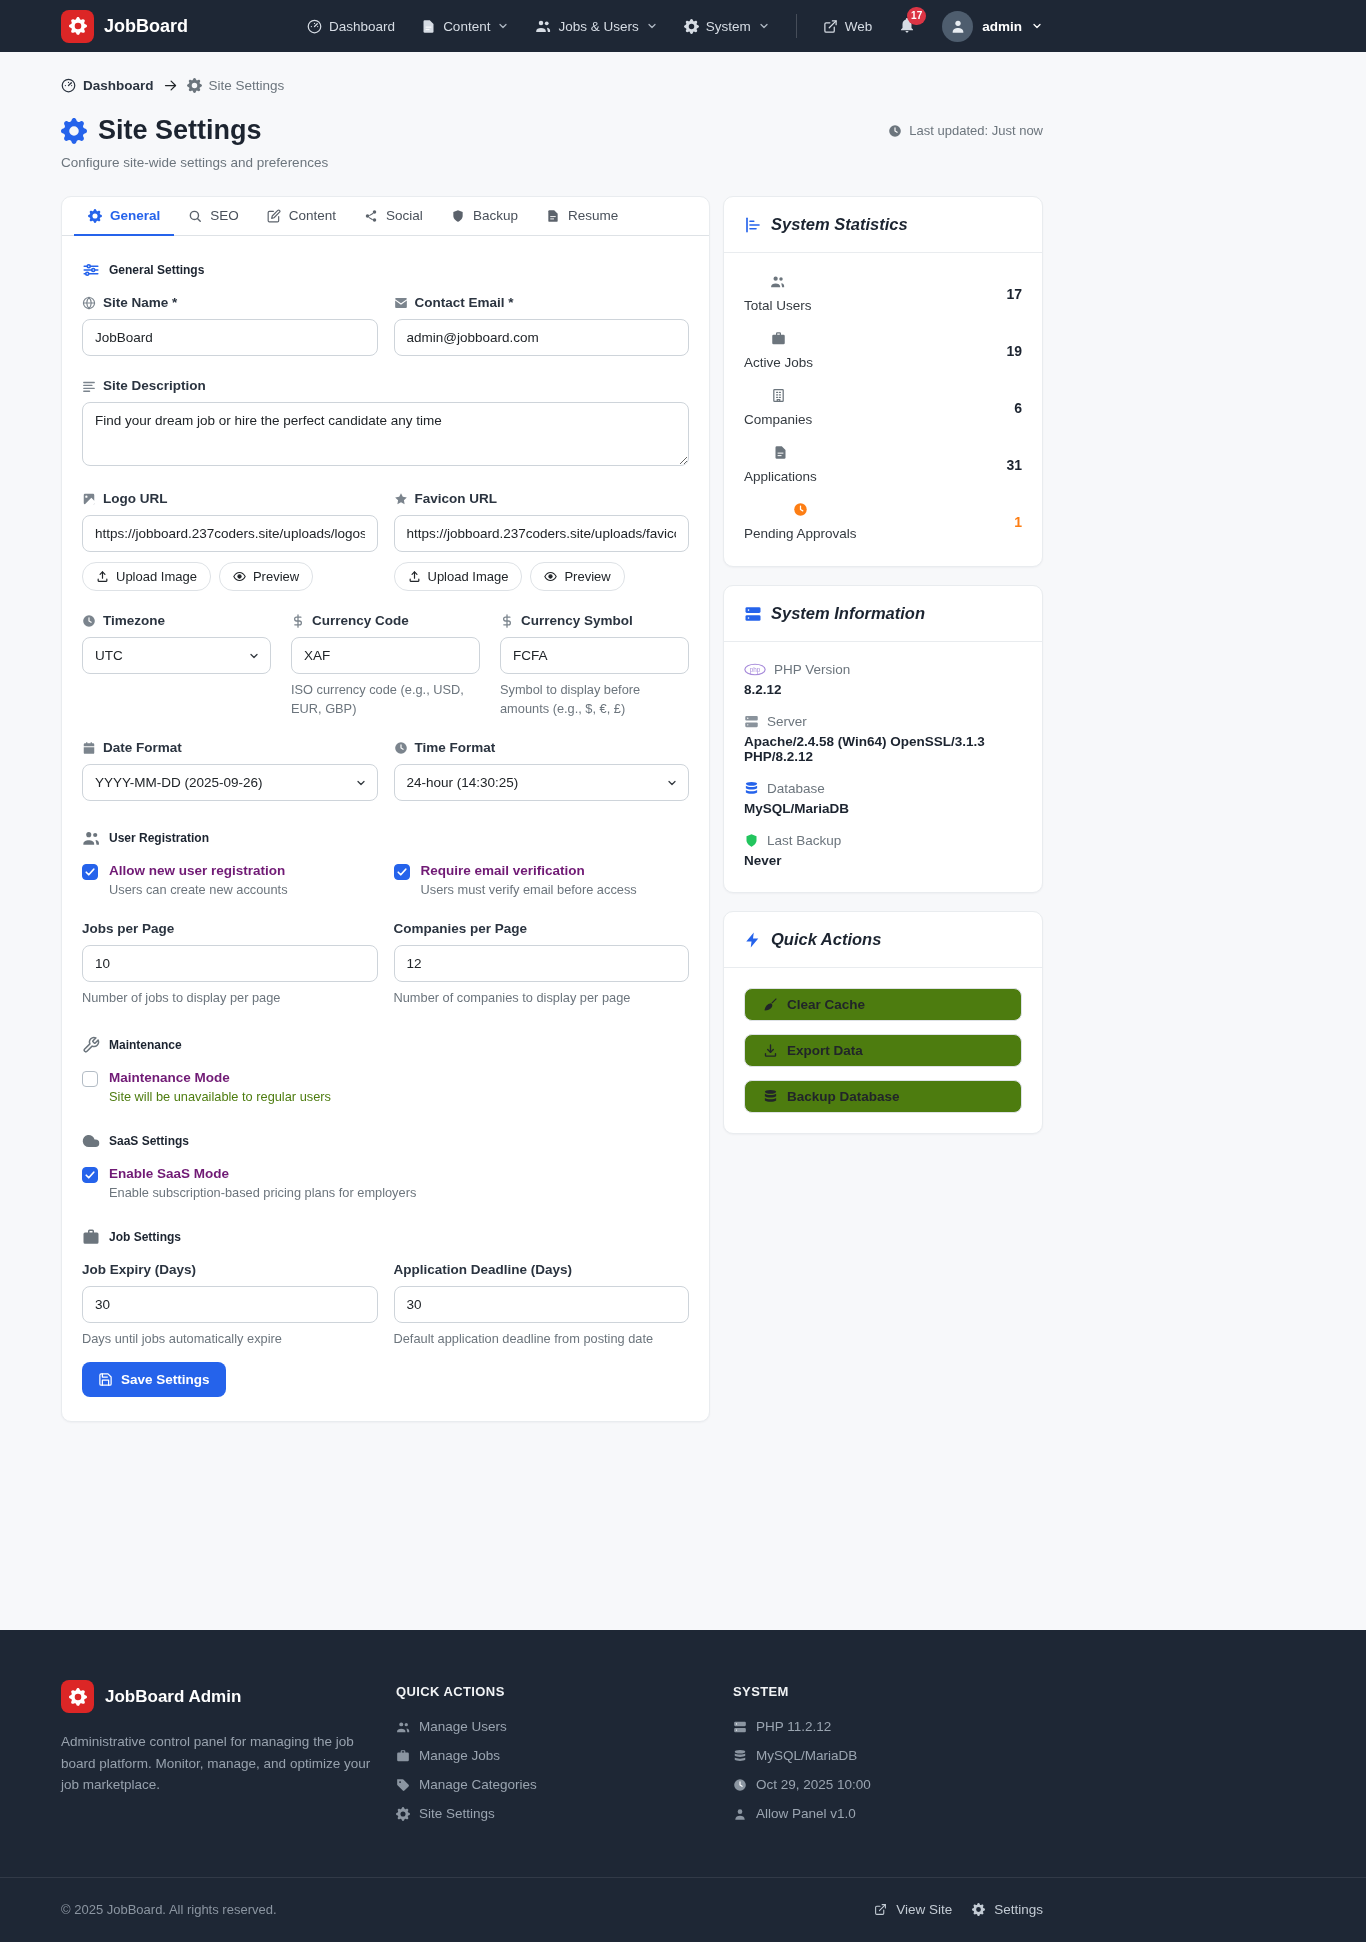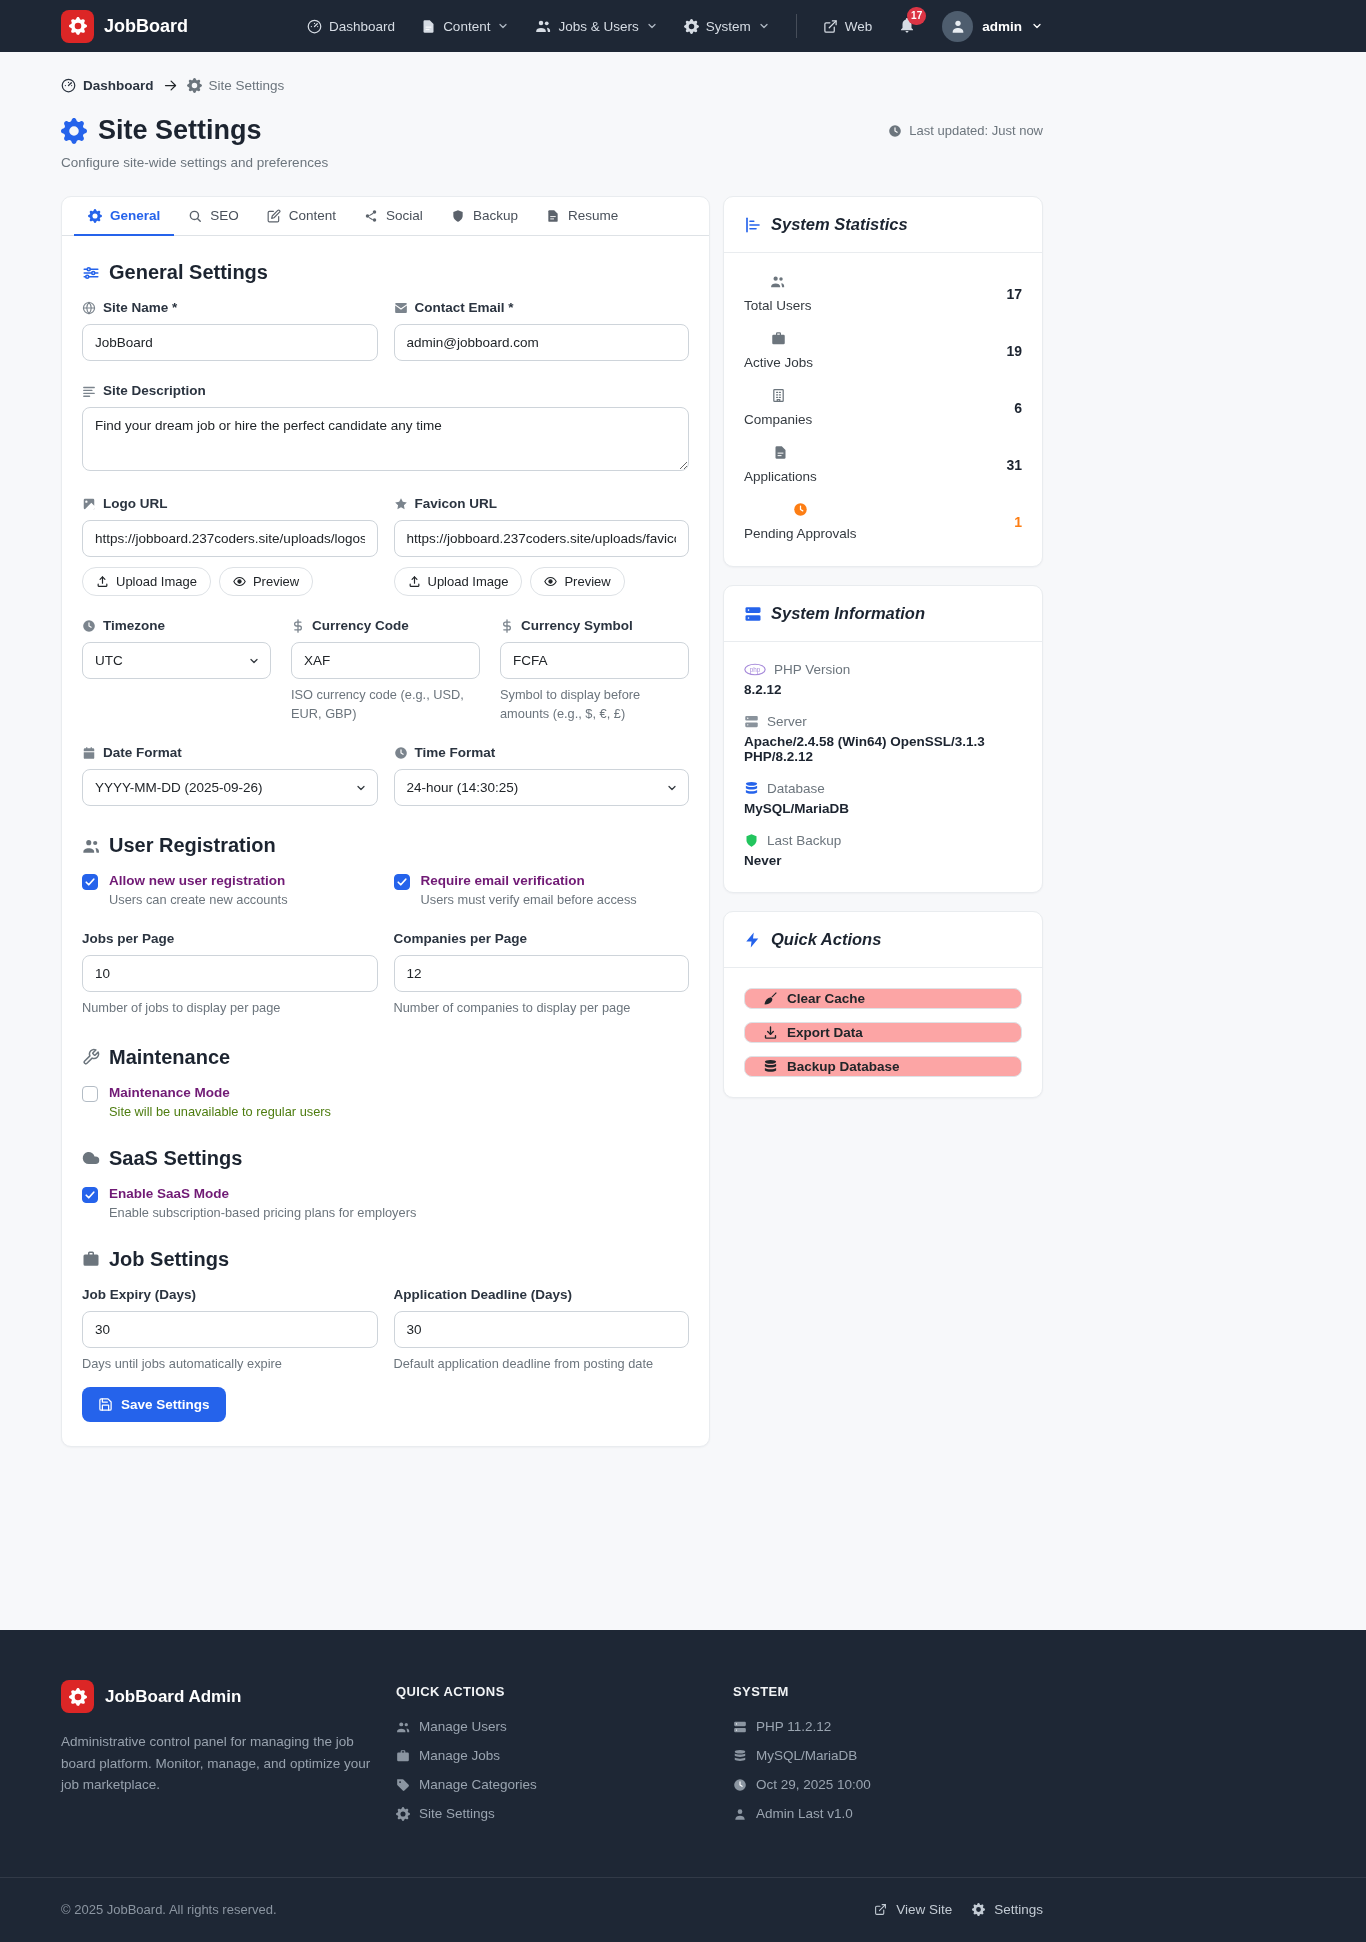--- a/index.html
+++ b/index.html
@@ -49,21 +49,21 @@
 
   
   .tabs { display:flex; padding:0 12px; border-bottom:1px solid #dee2e6; }
   .tab { display:flex; align-items:center; gap:8px; padding:11px 14px; color:#49505a; font-size:13.5px; cursor:pointer; border-bottom:2px solid transparent; margin-bottom:-1px;}
   .tab .ic{ color:#5b626b; }
   .tab.active { color:#2563eb; font-weight:600; border-bottom-color:#2563eb; }
   .tab.active .ic{ color:#2563eb; }
 
   
   .card-body { padding:25px 20px 24px; }
-  .sec-head { display:flex; align-items:center; gap:9px; font-size:20px; font-weight:700; color:#1c2430; margin:28px 0 16px;}
+  .sec-head { display:flex; align-items:center; gap:9px; font-size:12px; font-weight:700; color:#1c2430; margin:28px 0 16px;}
   .sec-head:first-child{ margin-top:0; }
   .sec-head .ic18{ color:#6c757d; }
   .sec-head .blue{ color:#2563eb; }
   .row2 { display:grid; grid-template-columns:1fr 1fr; gap:16px; margin-bottom:22px;}
   .row3 { display:grid; grid-template-columns:1fr 1fr 1fr; gap:20px; margin-bottom:22px;}
   .field-label { display:flex; align-items:center; gap:7px; font-weight:600; font-size:13.5px; color:#2b3440; margin-bottom:9px;}
   .field-label .ic{ color:#7b848d; }
   .inp, .sel, textarea.inp {
     width:100%; height:37px; border:1px solid #ced4da; border-radius:8px;
     padding:6px 12px; font-size:13.5px; color:#212529; background:#fff;
@@ -101,22 +101,22 @@
   .stat-label .ic15{ color:#6c757d; }
   .stat-val { font-weight:700; font-size:14px; color:#1c2430; }
   .stat-row.warn .stat-val, .stat-row.warn .ic15 { color:#fd7e14; }
   .info-body { padding:20px; }
   .info-item { margin-bottom:17px; }
   .info-item:last-child{ margin-bottom:4px; }
   .info-label { display:flex; align-items:center; gap:8px; color:#6c757d; }
   .info-val { font-weight:700; color:#1c2430; margin-top:5px; font-size:13.5px; }
   .php-ic { width:22px; height:13px; }
   .qa-body { padding:20px; display:flex; flex-direction:column; gap:13px; }
-  .qa-btn { display:flex; align-items:center; gap:9px; background:#fca5a5; border:1px solid #dee2e6; border-radius:8px;
-    padding:2px 18px; font-size:13.5px; font-weight:600; color:#212529; cursor:pointer; font-family:inherit; text-align:left;}
+  .qa-btn { display:flex; align-items:center; gap:9px; background:#4d7c0f; border:1px solid #dee2e6; border-radius:8px;
+    padding:8px 18px; font-size:13.5px; font-weight:600; color:#212529; cursor:pointer; font-family:inherit; text-align:left;}
   .qa-btn .ic15{ color:#212529; }
 
   
   footer { background:#1e2735; color:#97a1ad; padding-top:50px; }
   .foot-grid { display:grid; grid-template-columns:335px 337px auto; }
   .foot-brand { display:flex; align-items:center; gap:11px; color:#fff; font-weight:700; font-size:17px;}
   .foot-desc { margin-top:18px; line-height:1.6; font-size:13.5px; padding-right:24px; }
   .foot-title { color:#f1f3f5; font-weight:700; font-size:13px; letter-spacing:.4px; margin:4px 0 20px; }
   .foot-link { display:flex; align-items:center; gap:9px; margin-bottom:14px; color:#9aa4b0; font-size:13.5px; cursor:pointer;}
   .foot-link .ic{ color:#8b95a1; }
@@ -997,21 +997,21 @@
         <div class="foot-link foot-static">
           <svg class="ic">
               <use href="#i-clock"></use>
             </svg>
           <span>Oct 29, 2025 10:00</span>
         </div>
         <div class="foot-link foot-static">
           <svg class="ic">
               <use href="#i-user"></use>
             </svg>
-          <span>Admin Last v1.0</span>
+          <span>Allow Panel v1.0</span>
         </div>
       </div>
     </div>
   </div>
   <div class="foot-bottom">
     <div class="container">
       <span class="copyright">© 2025 JobBoard. All rights reserved.</span>
       <span class="foot-actions">
         <span class="foot-link">
           <svg class="ic13">

